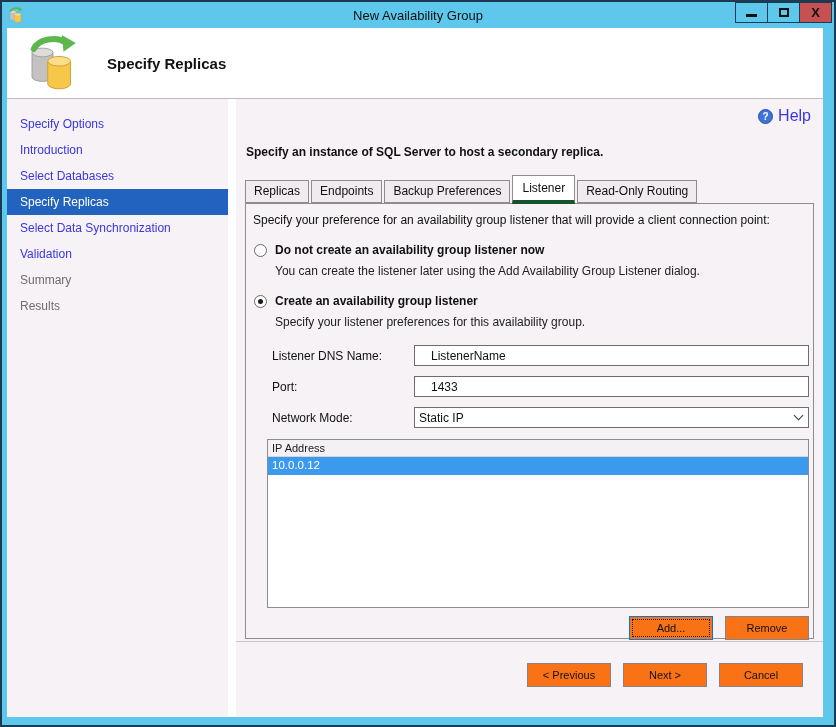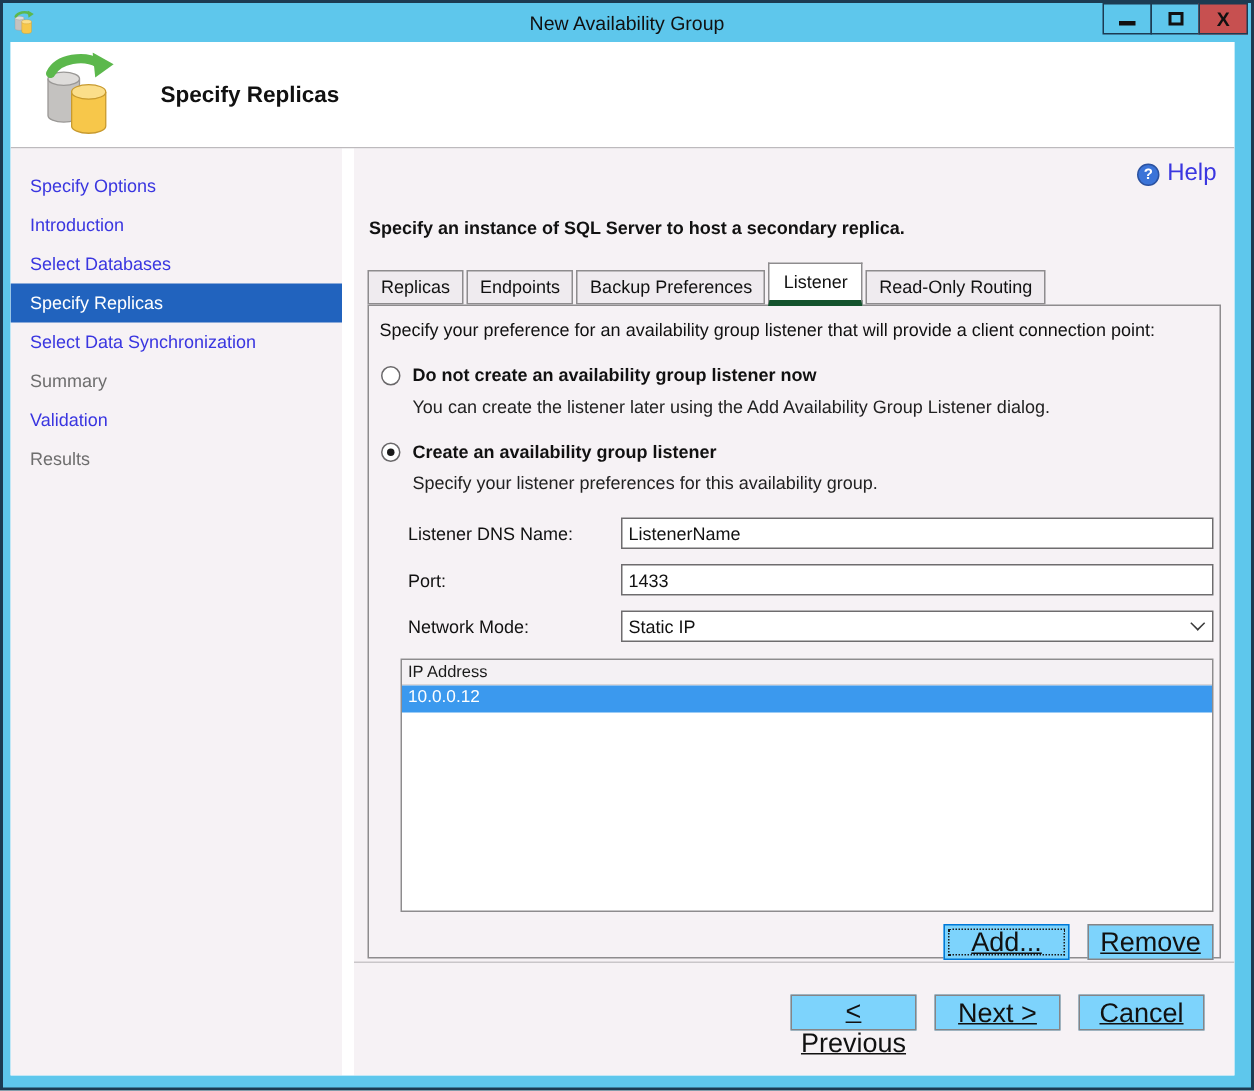--- a/index.html
+++ b/index.html
@@ -69,39 +69,39 @@
   .radio.checked::after{ content:""; display:block; width:5px; height:5px;
           border-radius:50%; background:#1a1a1a; margin:3px 0 0 3px; }
   .opt-label{ font-size:12px; font-weight:bold; color:#111; margin-left:8px; }
   .opt-desc{ font-size:12px; color:#222; margin:7px 0 0 29px; }
 
   .field-row{ display:flex; align-items:center; margin:10px 4px 0 26px; }
   .field-row.first{ margin-top:16px; }
   .field-label{ width:142px; flex:none; font-size:12px; color:#111; }
   .field-input{ flex:1; height:21px; border:1px solid #6E6C6E; background:#fff;
                 font-family:"Liberation Sans", sans-serif; font-size:12px;
-                padding:0 4px; color:#111; }
+                padding:0 16px; color:#111; }
   .combo{ flex:1; height:21px; border:1px solid #6E6C6E; background:#fff;
           display:flex; align-items:center; padding:0 6px 0 4px; cursor:pointer; }
   .combo-value{ flex:1; font-size:12px; color:#111; }
   .chevron{ width:7px; height:7px; border-right:1.6px solid #3A3A3A;
             border-bottom:1.6px solid #3A3A3A; transform:rotate(45deg);
             margin-top:-4px; flex:none; }
 
   .listbox{ margin:11px 4px 0 21px; height:169px; background:#fff;
             border:1px solid #8E8C8E; overflow:hidden; }
   .list-header{ height:17px; background:#F4F1F4; border-bottom:1px solid #D8D5D8;
                 font-size:11px; color:#1a1a1a; padding:2px 0 0 4px; }
   .list-row{ height:18px; font-size:11.5px; padding:2px 0 0 4px; cursor:pointer; }
   .list-row.selected{ background:#3B99EE; color:#fff; }
 
   .tab-btn-row{ display:flex; justify-content:flex-end; margin:8px 4px 0 0; }
-  .btn{ height:24px; width:84px; background:#7dd3fc; border:1px solid #868486;
-        font-family:"Liberation Sans", sans-serif; font-size:18px; color:#111;
-        cursor:pointer;text-decoration:underline; }
+  .btn{ height:24px; width:84px; background:#f97316; border:1px solid #868486;
+        font-family:"Liberation Sans", sans-serif; font-size:11px; color:#111;
+        cursor:pointer; }
   .btn.focused{ border:1px solid #0078D7; outline:1px dotted #1a1a1a; outline-offset:-4px; }
   .tab-btn-row .btn{ margin-left:12px; }
 
   .footer{ margin-top:auto; flex:none; border-top:1px solid #C9C6C9;
            display:flex; justify-content:flex-end; align-items:flex-start;
            padding:21px 20px 0 0; height:76px; }
   .footer .btn{ margin-left:12px; }
 </style>
 </head>
 <body>
@@ -146,22 +146,22 @@
     </div>
 
     <div class="body">
 
       <div class="sidebar">
         <div class="nav-item link">Specify Options</div>
         <div class="nav-item link">Introduction</div>
         <div class="nav-item link">Select Databases</div>
         <div class="nav-item selected">Specify Replicas</div>
         <div class="nav-item link">Select Data Synchronization</div>
+        <div class="nav-item link">Validation</div>
         <div class="nav-item disabled">Summary</div>
-        <div class="nav-item link">Validation</div>
         <div class="nav-item disabled">Results</div>
       </div>
 
       <div class="v-divider"></div>
 
       <div class="main">
 
         <div class="help-row">
           <span class="help-icon">?</span>
           <span class="help-link">Help</span>

